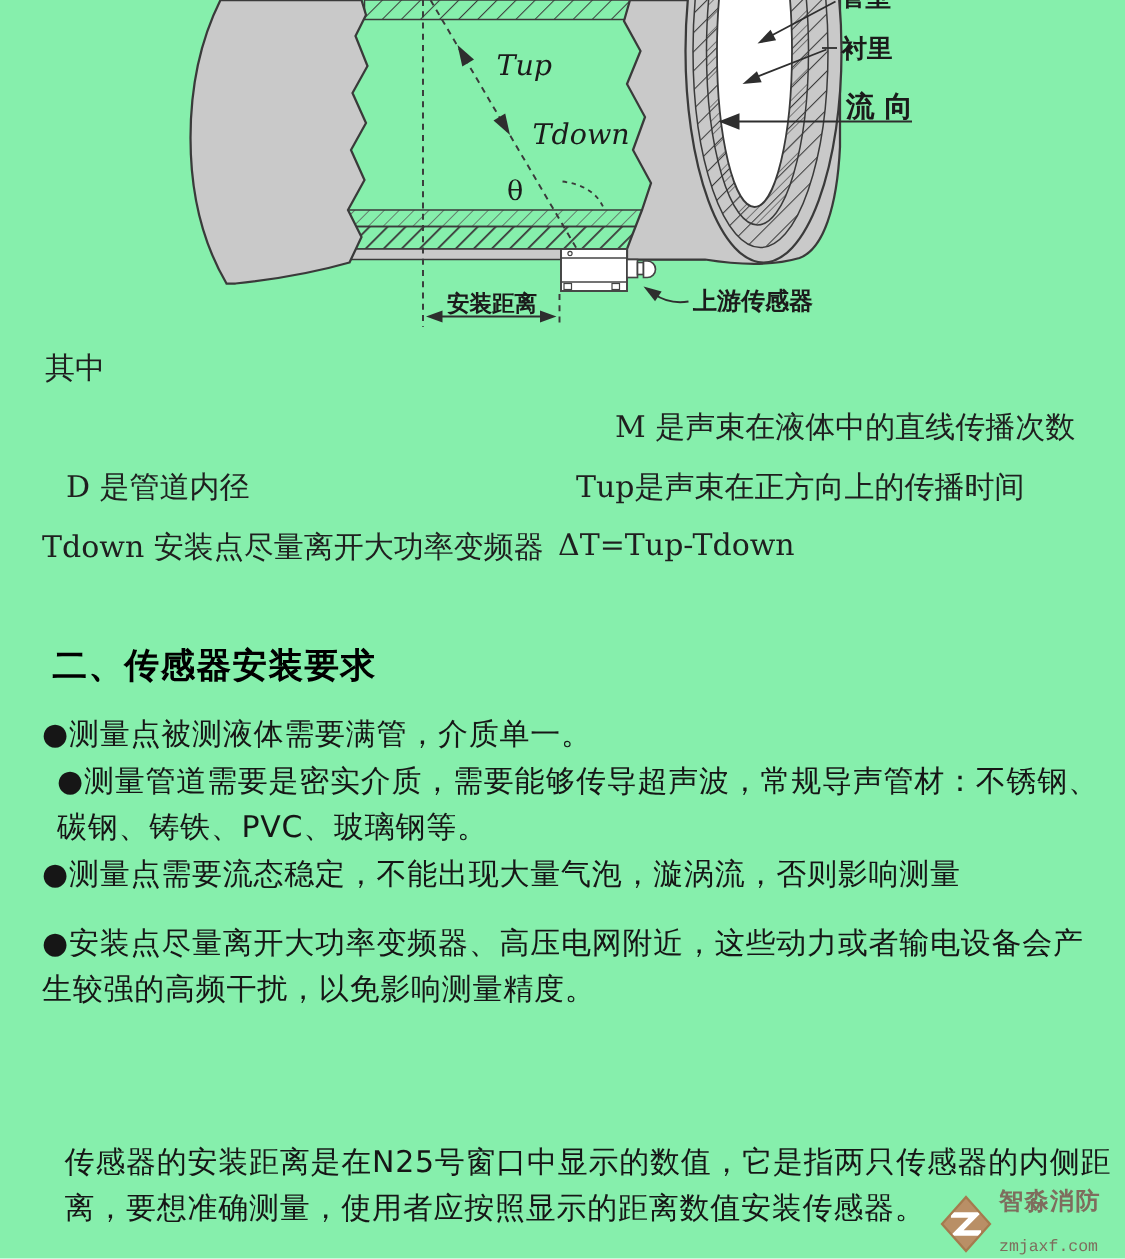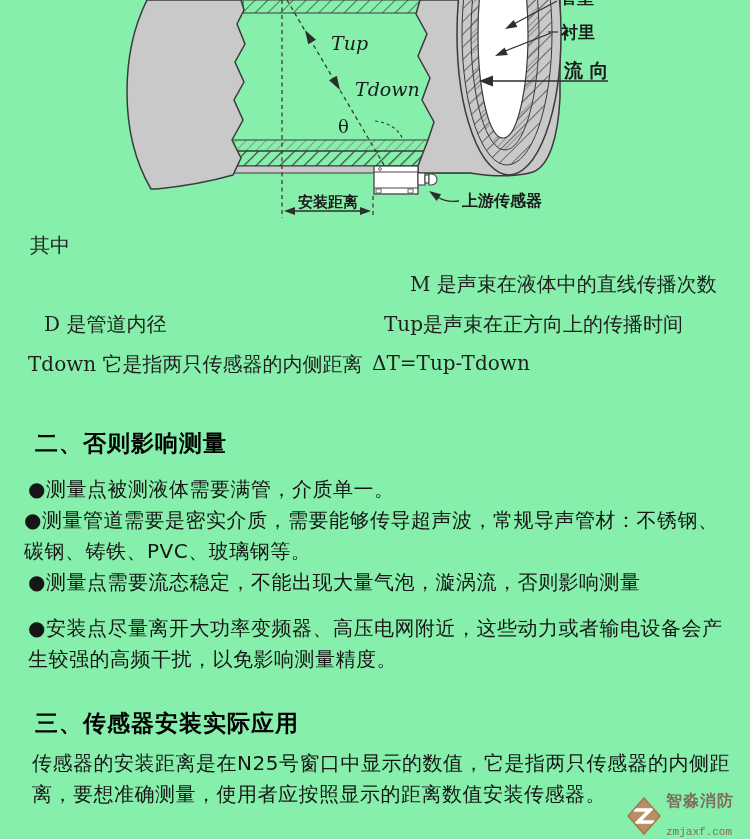--- a/index.html
+++ b/index.html
@@ -18,21 +18,21 @@
   
   .sec-heading{
     font-size:23px;font-weight:bold;color:#000;white-space:nowrap;letter-spacing:1px;
   }
   
   .bullet{
     width:706px;font-size:20px;line-height:31px;color:#161616;margin:0;
     letter-spacing:0.5px;
   }
   .para{
-    width:706px;font-size:20px;line-height:31px;color:#161616;margin:4px;letter-spacing:0.5px;
+    width:706px;font-size:20px;line-height:31px;color:#161616;margin:15px;letter-spacing:0.5px;
   }
   
   .logo{display:flex;align-items:center;gap:4px;}
   .logo-texts{display:flex;flex-direction:column;line-height:1;}
   .logo-name{font-size:16px;font-weight:bold;color:#7e6d5d;letter-spacing:1px;}
   .logo-url{font-size:11px;font-family:Liberation Mono, monospace;color:#7e6d5d;margin-top:18px;}
   svg text{user-select:none;}
 </style>
 </head>
 <body>
@@ -144,31 +144,30 @@
     </svg>
   </div>
 
   <div class="abs defs-text" style="left:30px;top:232px;">其中</div>
 
   <div class="abs defs-text def-right-0" style="left:372px;top:271px;">M 是声束在液体中的直线传播次数</div>
 
   <div class="abs defs-text" style="left:44px;top:311px;">D 是管道内径</div>
   <div class="abs defs-text def-right-1" style="left:372px;top:311px;">Tup是声束在正方向上的传播时间</div>
 
-  <div class="abs defs-text" style="left:28px;top:351px;">Tdown 它是指两只传感器的内侧距离</div>
+  <div class="abs defs-text" style="left:28px;top:351px;">Tdown 安装点尽量离开大功率变频器</div>
   <div class="abs defs-text" style="left:372px;top:351px;">ΔT=Tup-Tdown</div>
 
-  <div class="abs sec-heading" style="left:35px;top:428px;">二、否则影响测量</div>
+  <div class="abs sec-heading" style="left:35px;top:428px;">二、传感器安装要求</div>
 
   <p class="abs bullet" style="left:28px;top:474px;">●测量点被测液体需要满管，介质单一。</p>
-  <p class="abs bullet" style="left:24px;top:505px;">●测量管道需要是密实介质，需要能够传导超声波，常规导声管材：不锈钢、碳钢、铸铁、PVC、玻璃钢等。</p>
+  <p class="abs bullet" style="left:38px;top:505px;">●测量管道需要是密实介质，需要能够传导超声波，常规导声管材：不锈钢、碳钢、铸铁、PVC、玻璃钢等。</p>
   <p class="abs bullet" style="left:28px;top:567px;">●测量点需要流态稳定，不能出现大量气泡，漩涡流，否则影响测量</p>
   <p class="abs bullet" style="left:28px;top:613px;">●安装点尽量离开大功率变频器、高压电网附近，这些动力或者输电设备会产生较强的高频干扰，以免影响测量精度。</p>
 
-  <div class="abs sec-heading" style="left:35px;top:708px;">三、传感器安装实际应用</div>
   <p class="abs para" style="left:28px;top:744px;">传感器的安装距离是在N25号窗口中显示的数值，它是指两只传感器的内侧距离，要想准确测量，使用者应按照显示的距离数值安装传感器。</p>
 
   <div class="abs logo" style="left:626px;top:793px;">
     <svg width="36" height="40" viewBox="0 0 36 40">
       <path d="M 18 2 L 34 20 L 18 38 L 2 20 Z" fill="#b98f66"></path>
       <path d="M 8 14 L 24 14 L 12 26 L 28 26" fill="none" stroke="#ffffff" stroke-width="3.6"></path>
       <path d="M 18 2 L 34 20 L 18 38 L 2 20 Z" fill="none" stroke="#a57a4e" stroke-width="1.5"></path>
     </svg>
     <div class="logo-texts">
       <span class="logo-name">智淼消防</span>

